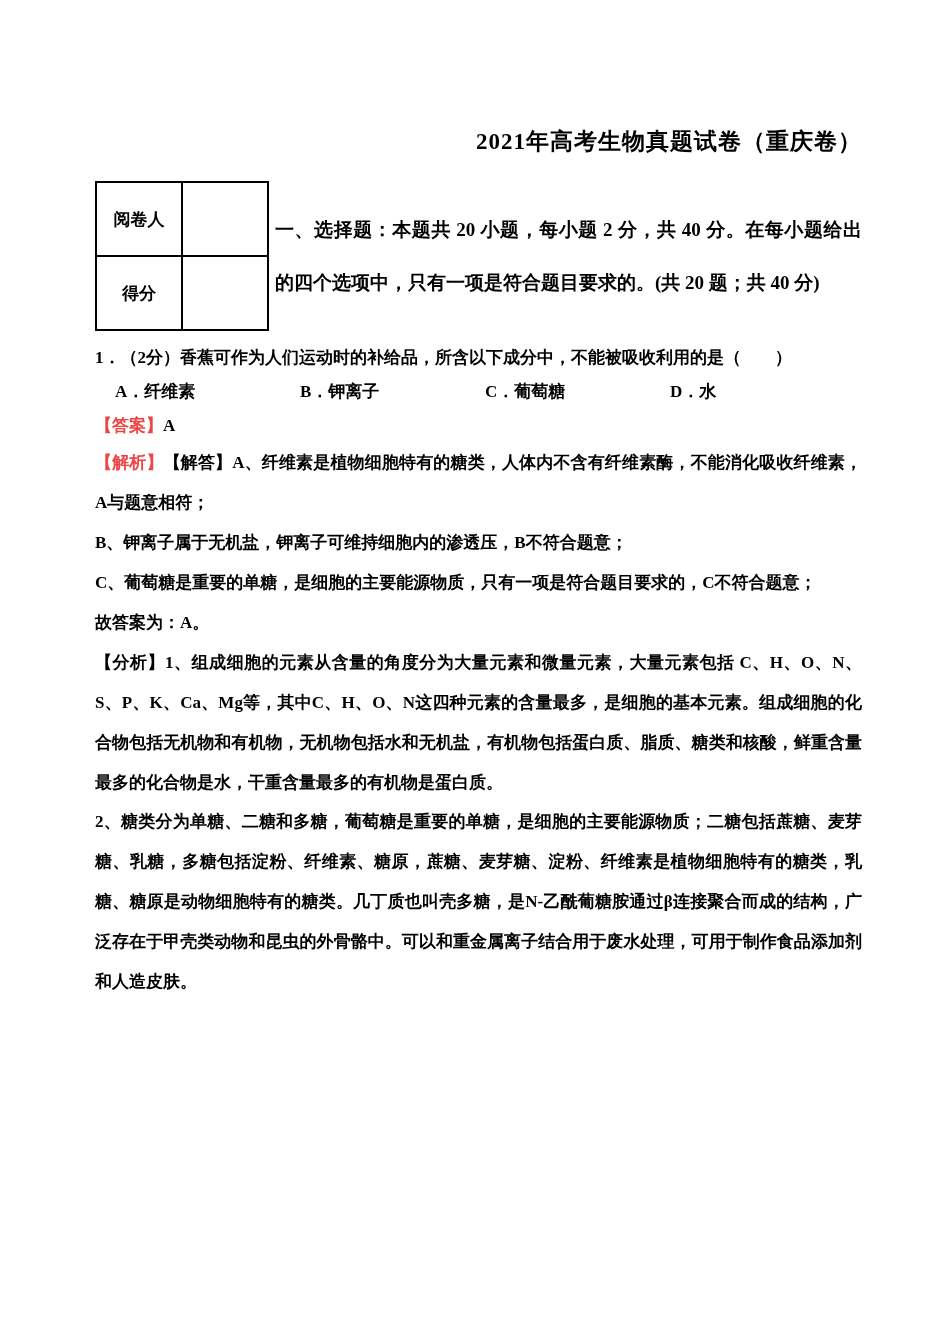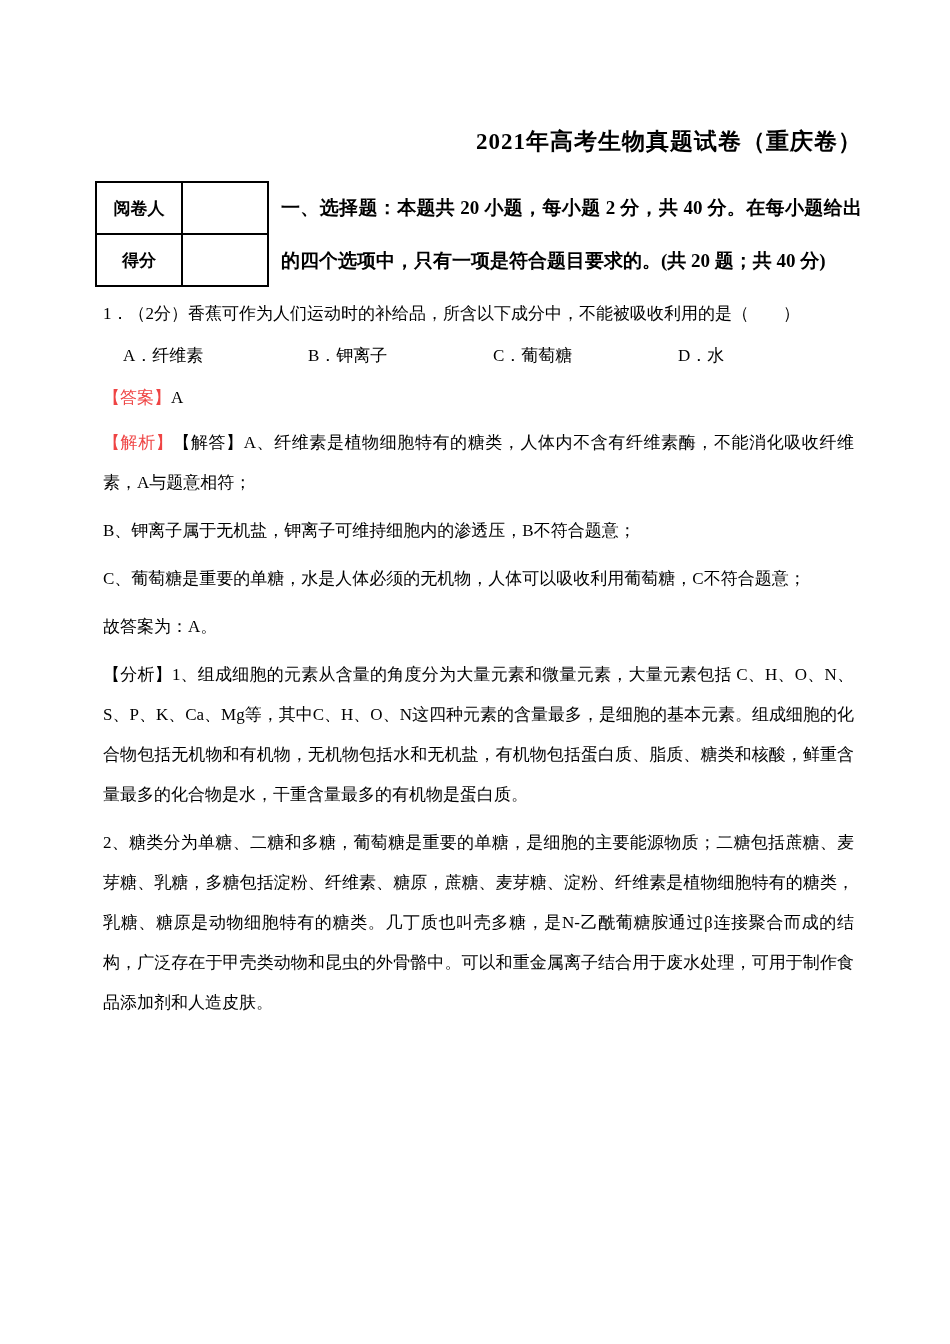--- a/index.html
+++ b/index.html
@@ -27,42 +27,43 @@
     align-items: center;
     margin-top: 24px;
   }
   .score-table {
     border-collapse: collapse;
     flex: 0 0 auto;
   }
   .score-table td {
     border: 2px solid #000;
     width: 86px;
-    height: 52px;
+    height: 74px;
     text-align: center;
     vertical-align: middle;
     font-size: 17px;
     font-weight: 700;
     padding: 0;
   }
   .section-header {
     font-size: 19px;
     font-weight: 700;
     line-height: 2.8;
-    padding-left: 12px;
+    padding-left: 6px;
     text-align: justify;
   }
   .content {
     margin-top: 10px;
     font-size: 17px;
   }
   .content p {
-    margin: 8px;
+    margin: 0;
     text-align: justify;
     text-justify: inter-ideograph;
+    font-weight: bold;
   }
   .tight { line-height: 2.0; }
   .loose { line-height: 2.35; }
   .options { padding-left: 20px; }
   .options .opt { display: inline-block; width: 185px; }
   .options .opt:last-child { width: auto; }
   .blue { color: #ef4444; }
 </style>
 </head>
 <body>
@@ -94,21 +95,21 @@
     <p class="tight options">
       <span class="opt">A．纤维素</span><span class="opt">B．钾离子</span><span class="opt">C．葡萄糖</span><span class="opt">D．水</span>
     </p>
 
     <p class="tight"><span class="blue">【答案】</span><span>A</span></p>
 
     <p class="loose"><span class="blue">【解析】</span><span>【解答】A、纤维素是植物细胞特有的糖类，人体内不含有纤维素酶，不能消化吸收纤维素，A与题意相符；</span></p>
 
     <p class="loose">B、钾离子属于无机盐，钾离子可维持细胞内的渗透压，B不符合题意；</p>
 
-    <p class="loose">C、葡萄糖是重要的单糖，水是人体必须的无机物，人体可以吸收利用葡萄糖，C不符合题意；</p>
+    <p class="loose">C、葡萄糖是重要的单糖，是细胞的主要能源物质，只有一项是符合题目要求的，C不符合题意；</p>
 
 
     <p class="loose">故答案为：A。</p>
 
     <p class="loose">【分析】1、组成细胞的元素从含量的角度分为大量元素和微量元素，大量元素包括 C、H、O、N、S、P、K、Ca、Mg等，其中C、H、O、N这四种元素的含量最多，是细胞的基本元素。组成细胞的化合物包括无机物和有机物，无机物包括水和无机盐，有机物包括蛋白质、脂质、糖类和核酸，鲜重含量最多的化合物是水，干重含量最多的有机物是蛋白质。</p>
 
     <p class="loose">2、糖类分为单糖、二糖和多糖，葡萄糖是重要的单糖，是细胞的主要能源物质；二糖包括蔗糖、麦芽糖、乳糖，多糖包括淀粉、纤维素、糖原，蔗糖、麦芽糖、淀粉、纤维素是植物细胞特有的糖类，乳糖、糖原是动物细胞特有的糖类。几丁质也叫壳多糖，是N-乙酰葡糖胺通过β连接聚合而成的结构，广泛存在于甲壳类动物和昆虫的外骨骼中。可以和重金属离子结合用于废水处理，可用于制作食品添加剂和人造皮肤。</p>
 
 
 

